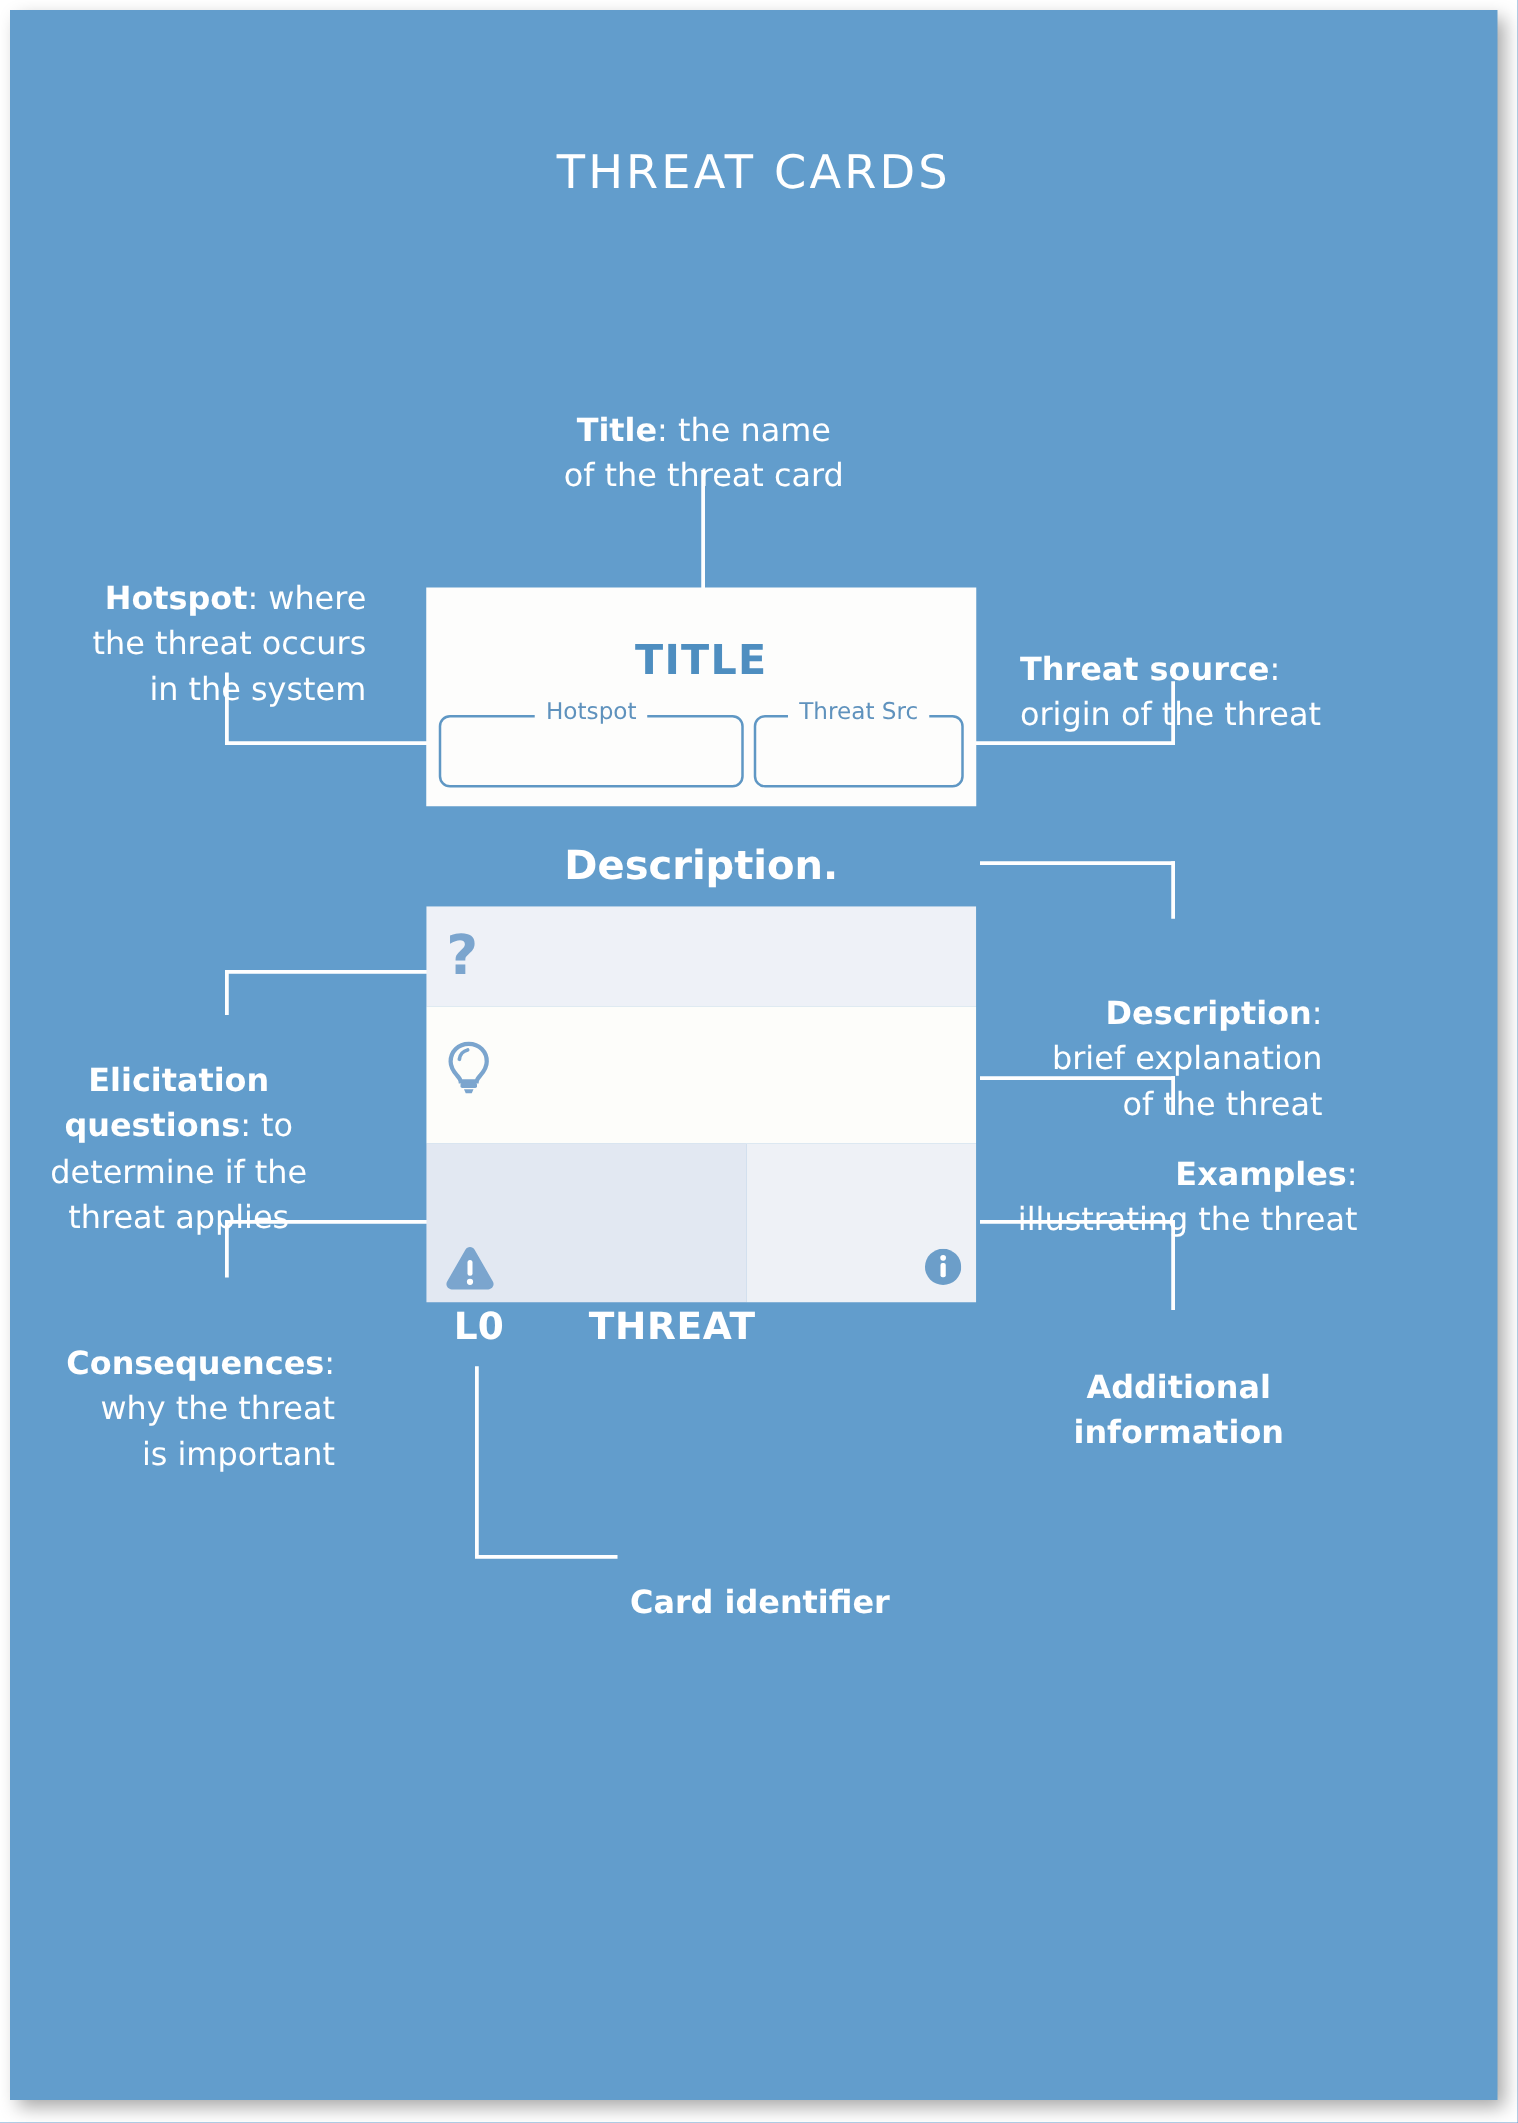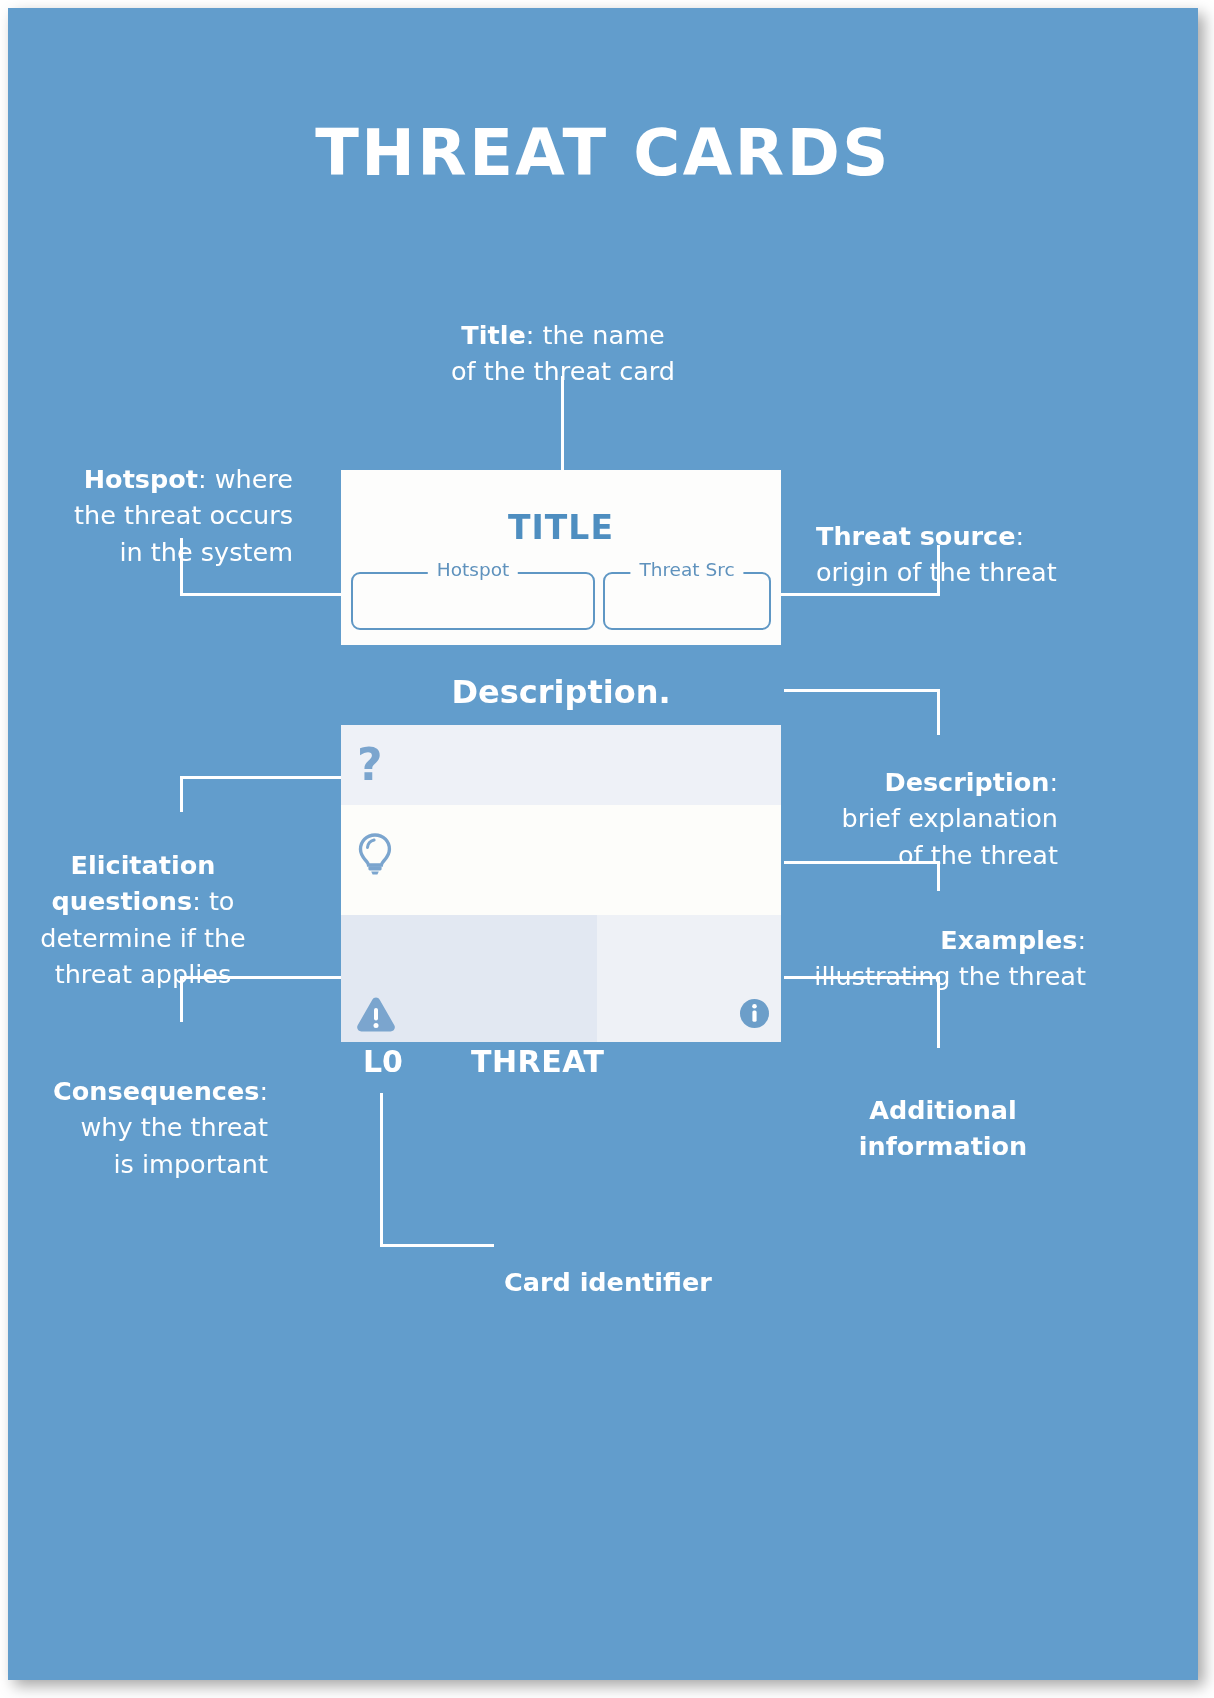--- a/index.html
+++ b/index.html
@@ -17,21 +17,21 @@
     box-shadow:6px 6px 14px rgba(0,0,0,.35);
     overflow:hidden;
   }
   .stage{position:absolute;inset:0;}
 
   
   #poster-title{
     position:absolute;left:0;top:108px;width:1190px;
     text-align:center;
     color:#ffffff;
-    font-size:64px;font-weight:bold;letter-spacing:2.5px;
+    font-size:37px;font-weight:normal;letter-spacing:2.5px;
   }
 
   
   .callout{
     position:absolute;
     color:#ffffff;
     font-size:25.5px;
     line-height:1.42;
     white-space:pre-line;
   }
@@ -122,21 +122,21 @@
   #card-brand{position:absolute;left:130px;top:0;letter-spacing:.5px;}
 </style>
 </head>
 <body>
 
 <div id="poster">
   <div class="stage">
 
     <div id="poster-title">THREAT CARDS</div>
 
-    <div class="callout c-center" style="left:400px;top:273px;width:310px;">
+    <div class="callout c-center" style="left:400px;top:283px;width:310px;">
       <b>Title</b><span>: </span><span> the name
 of the threat card</span>
     </div>
     <div class="ln lnv" style="left:553px;top:368px;height:96px;"></div>
 
     <div class="callout c-right" style="left:20px;top:417px;width:265px;">
       <b>Hotspot</b><span>: </span><span> where
 the threat occurs
 in the system</span>
     </div>
@@ -157,21 +157,21 @@
         <span class="legend">Hotspot</span>
       </div>
 
       <div class="fieldset" id="fs-threatsrc">
         <span class="legend">Threat Src</span>
       </div>
     </div>
 
     <div id="desc-label">Description.</div>
 
-    <div class="callout c-right" style="left:760px;top:720px;width:290px;">
+    <div class="callout c-right" style="left:760px;top:749px;width:290px;">
       <b>Description</b><span>:</span><span>
 brief explanation
 of the threat</span>
     </div>
     <div class="ln lnh" style="left:776px;top:681px;width:156px;"></div>
     <div class="ln lnv" style="left:929px;top:681px;height:46px;"></div>
 
     <div class="callout c-right" style="left:10px;top:803px;width:250px;text-align:center;">
       <b>Elicitation
 questions</b><span>: </span><span> to

